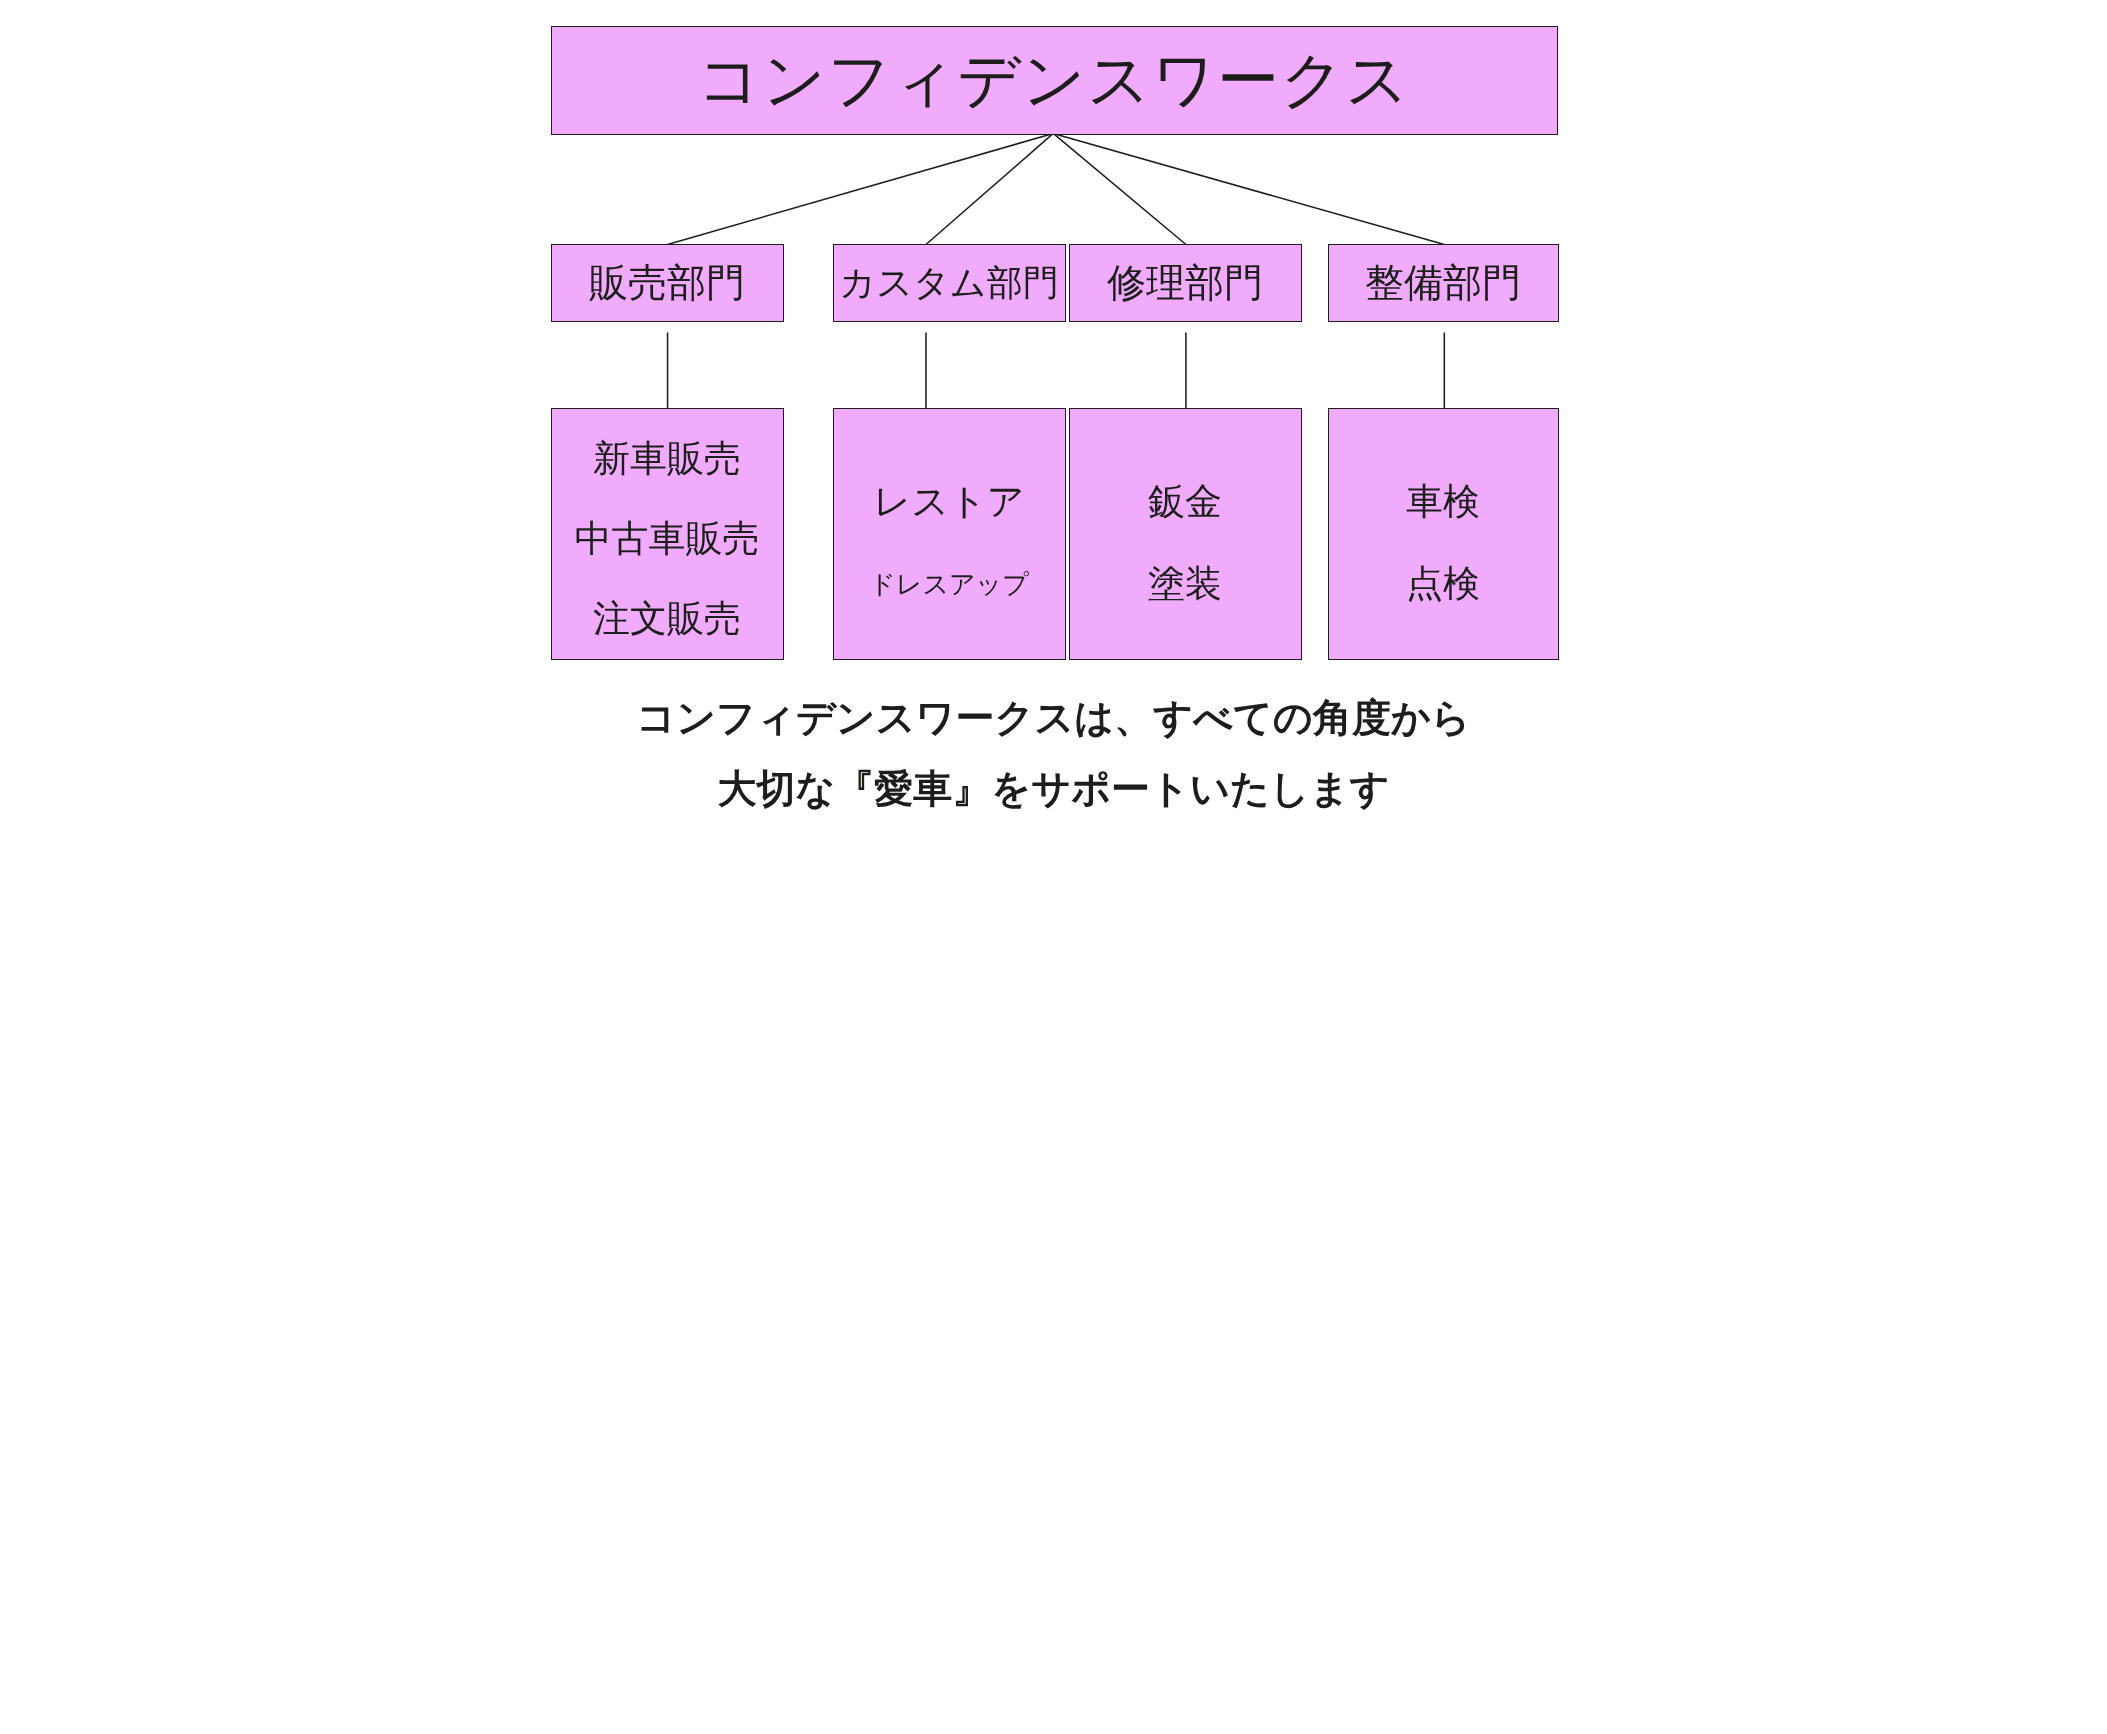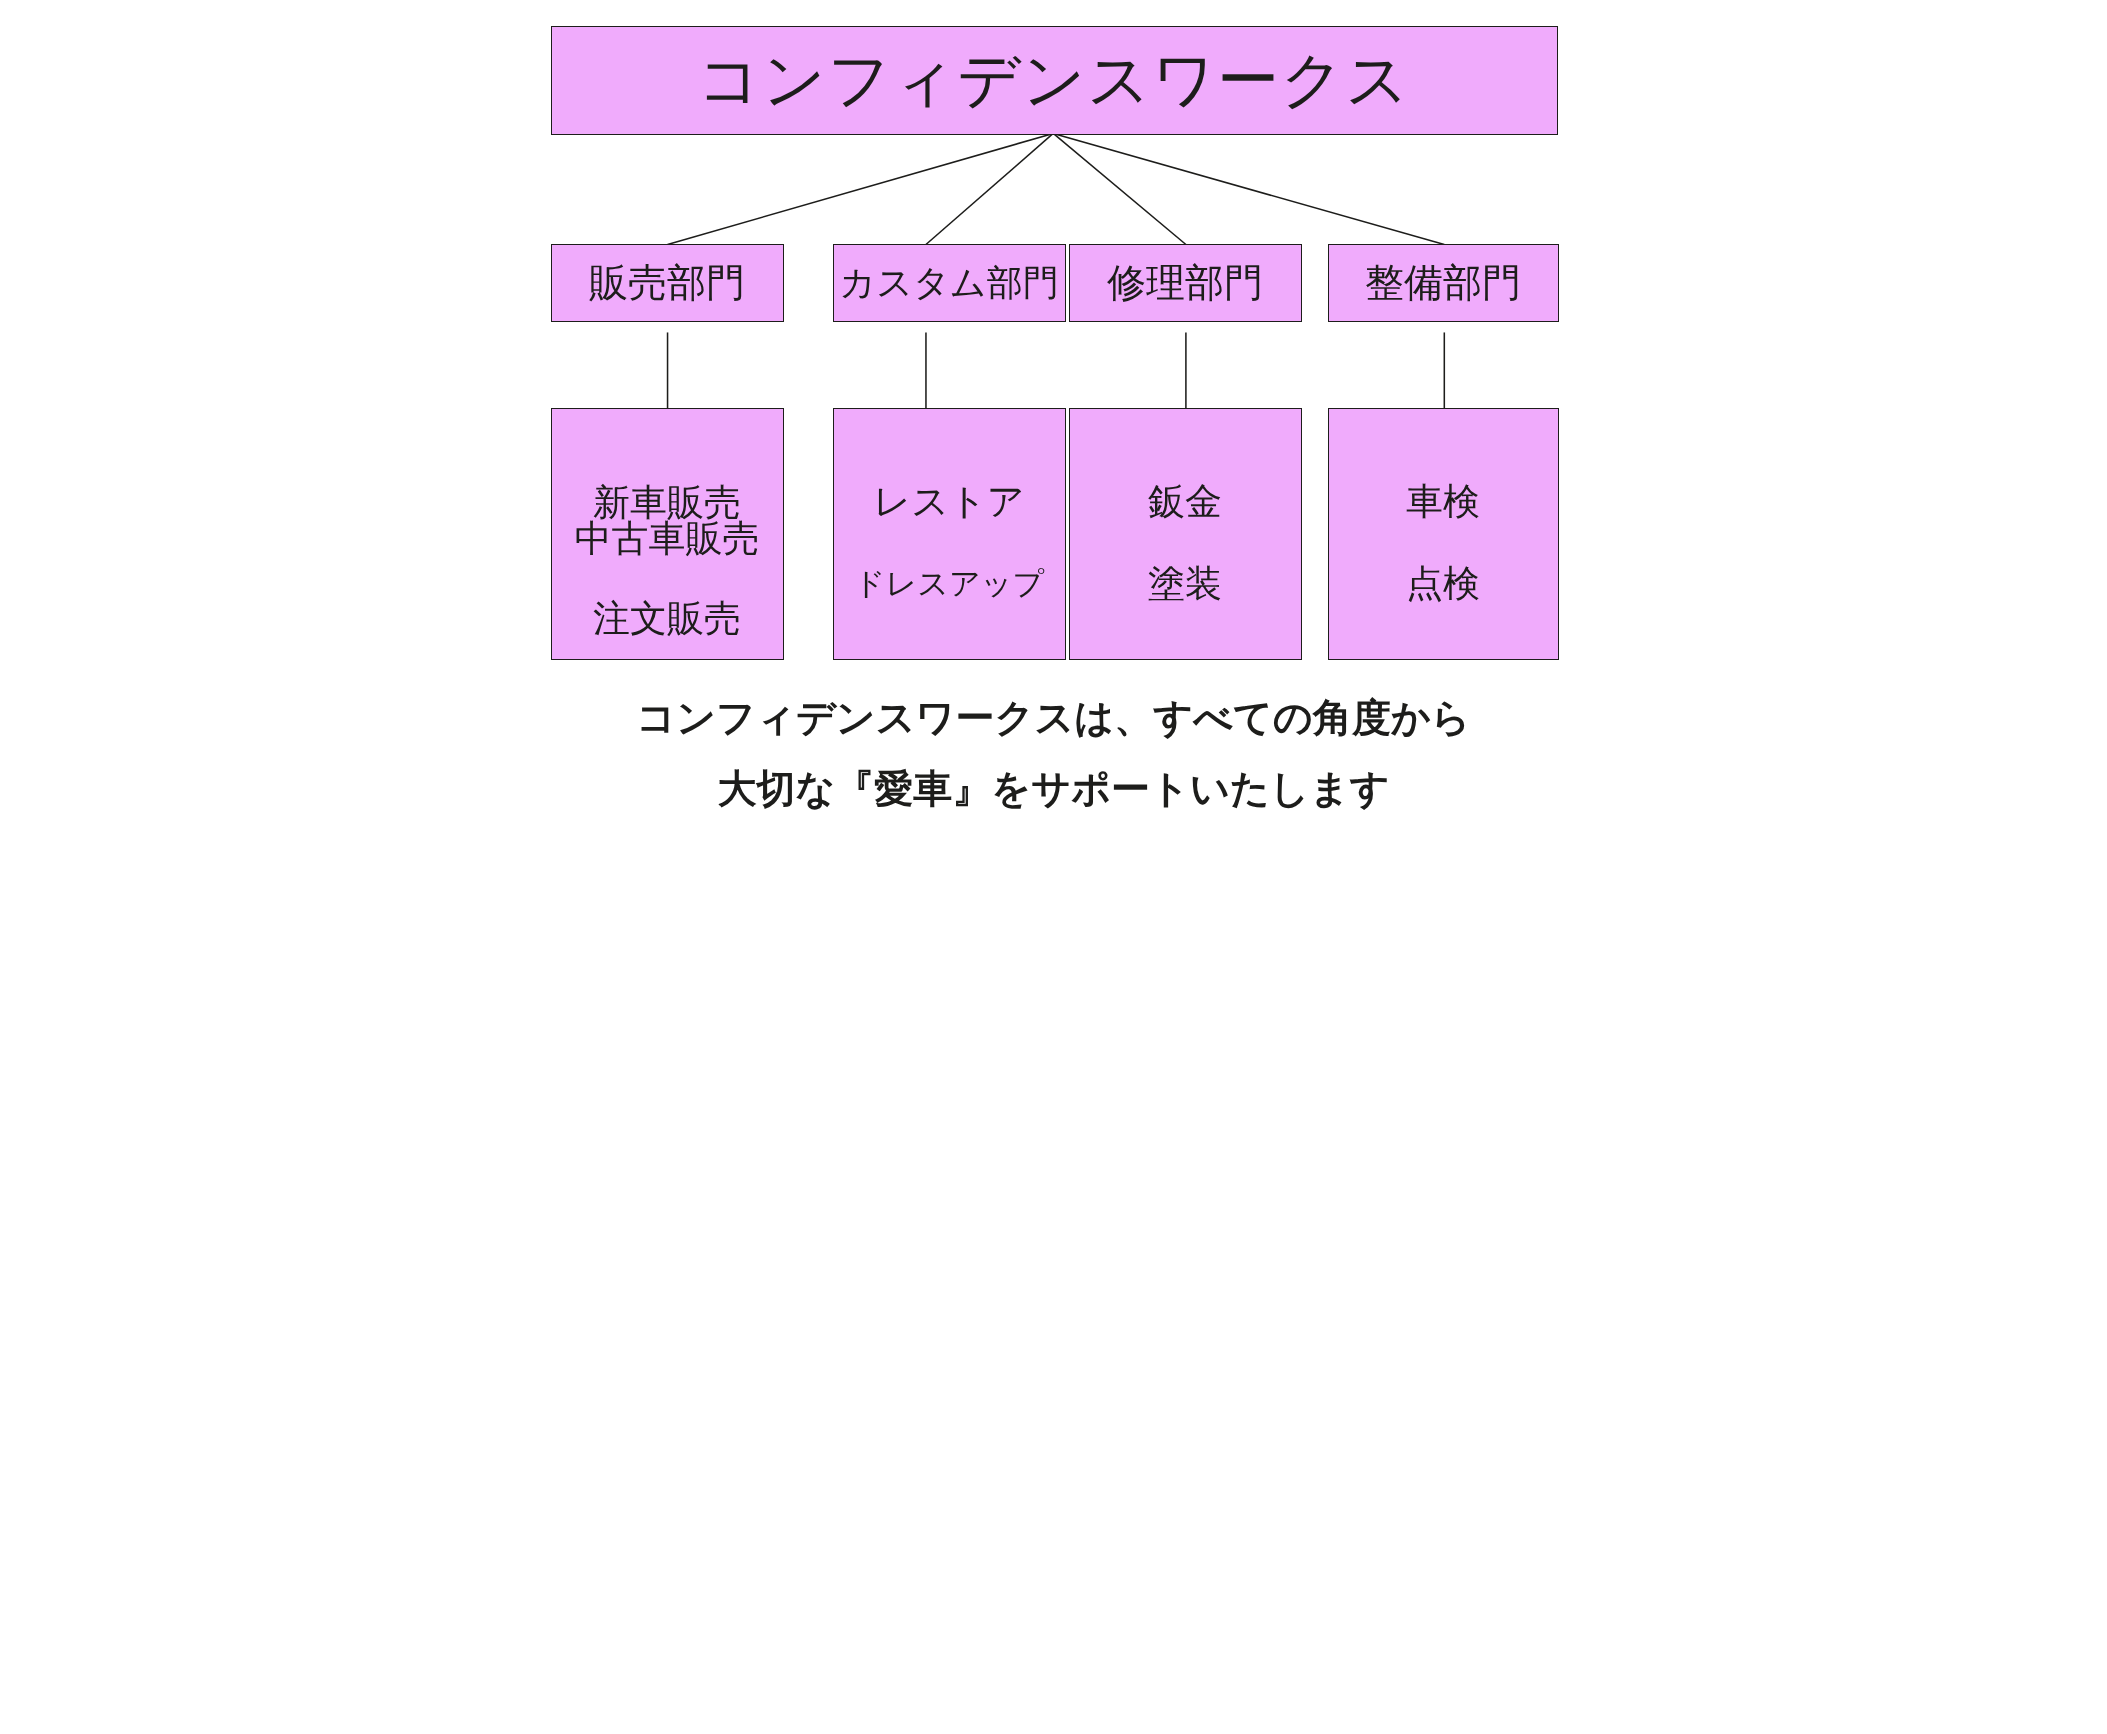--- a/index.html
+++ b/index.html
@@ -63,22 +63,22 @@
   .col4 { left: 801px; width: 231px; }
   .item {
     position: absolute;
     left: 0;
     right: 0;
     text-align: center;
     transform: translateY(-50%);
     font-size: 37px;
     white-space: nowrap;
   }
-  .item.small { font-size: 31px; }
-  .pos-a { top: 20%; margin-top: 44px; }
+  .item.small { font-size: 26px; }
+  .pos-a { top: 20%; }
   .pos-b { top: 52%; }
   .pos-c { top: 84%; }
   .pos-d { top: 37%; }
   .pos-e { top: 70%; }
   .footer {
     position: absolute;
     left: 0;
     right: 0;
     top: 682px;
     text-align: center;

